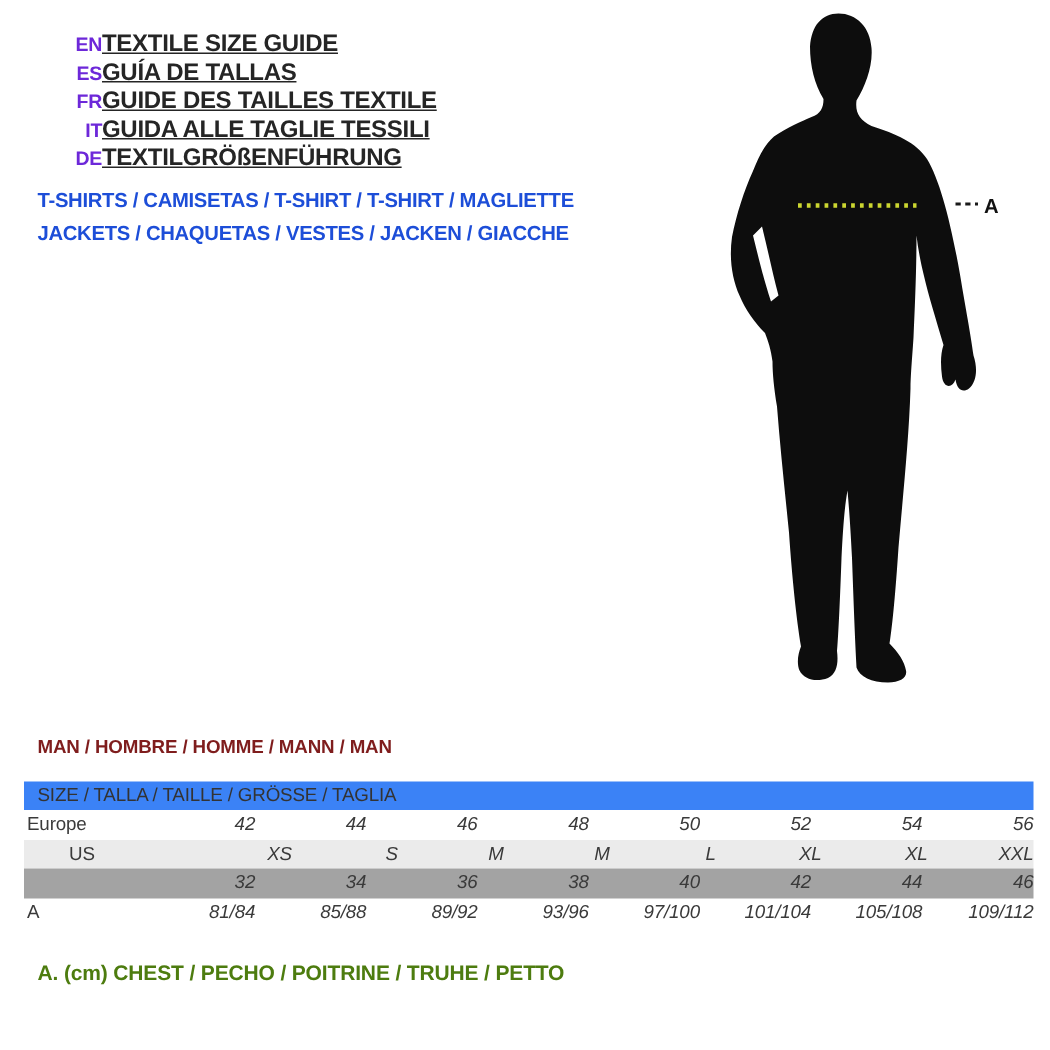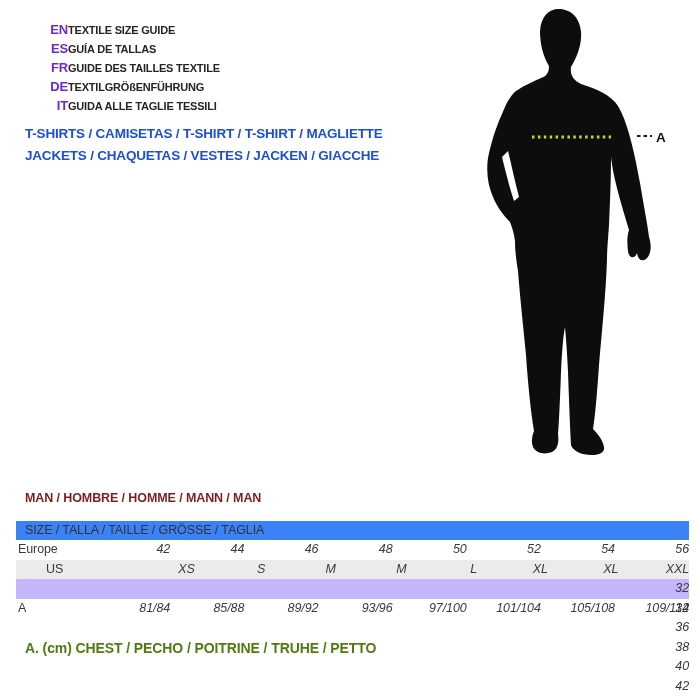--- a/index.html
+++ b/index.html
@@ -5,21 +5,21 @@
   * { margin:0; padding:0; box-sizing:border-box; }
   html,body { width:700px; height:700px; }
   body {
     position:relative; background:#ffffff; overflow:hidden;
     font-family:"Liberation Sans", sans-serif; color:#222;
   }
   
   .lang-block { position:absolute; left:25px; top:20px; }
   .lang-row { display:flex; height:19px; align-items:center; }
   .lang-code { width:43px; font-size:13px; font-weight:700; letter-spacing:-0.2px; color:#6d28d9;text-align:right; }
-  .lang-text { font-size:11px; font-weight:700; letter-spacing:-0.2px; color:#252525; }
+  .lang-text { font-size:16px; font-weight:700; letter-spacing:-0.2px; color:#252525;text-decoration:underline; }
   
   .cat-block { position:absolute; left:25px; top:126px; }
   .cat-line { height:22px; font-size:13.5px; font-weight:700; letter-spacing:-0.2px; color:#1d4ed8; }
   
   .figure-wrap { position:absolute; left:478px; top:5px; width:205px; height:460px; }
   
   .section-title { position:absolute; left:25px; top:491px; font-size:12.5px; font-weight:700; color:#7f1d1d; letter-spacing:-0.1px; }
   
   .size-table { position:absolute; left:16px; top:521px; width:673px; font-size:12.5px; color:#3a3a3a; letter-spacing:-0.1px; }
   .thead { height:19px; line-height:19px; padding-left:9px; color:#333; }
@@ -39,26 +39,26 @@
     </div>
     <div class="lang-row">
       <span class="lang-code">ES</span>
       <span class="lang-text">GUÍA DE TALLAS</span>
     </div>
     <div class="lang-row">
       <span class="lang-code">FR</span>
       <span class="lang-text">GUIDE DES TAILLES TEXTILE</span>
     </div>
     <div class="lang-row">
+      <span class="lang-code">IT</span>
+      <span class="lang-text">GUIDA ALLE TAGLIE TESSILI</span>
+    </div>
+    <div class="lang-row">
       <span class="lang-code">DE</span>
       <span class="lang-text">TEXTILGRÖßENFÜHRUNG</span>
-    </div>
-    <div class="lang-row">
-      <span class="lang-code">IT</span>
-      <span class="lang-text">GUIDA ALLE TAGLIE TESSILI</span>
     </div>
   </div>
 
 <div class="cat-block">
   <div class="cat-line">T-SHIRTS / CAMISETAS / T-SHIRT / T-SHIRT / MAGLIETTE</div>
   <div class="cat-line">JACKETS / CHAQUETAS / VESTES / JACKEN / GIACCHE</div>
 </div>
 
 <div class="figure-wrap">
   <svg width="205" height="460" viewBox="478 5 205 460" xmlns="http://www.w3.org/2000/svg">
@@ -128,21 +128,21 @@
         <div class="tlabel">US</div>
         <div class="tcell">XS</div>
         <div class="tcell">S</div>
         <div class="tcell">M</div>
         <div class="tcell">M</div>
         <div class="tcell">L</div>
         <div class="tcell">XL</div>
         <div class="tcell">XL</div>
         <div class="tcell">XXL</div>
       </div>
-      <div class="trow" style="background: #c4b5fd; flex-direction: column;">
+      <div class="trow" style="background: #a3a3a3;">
         <div class="tlabel"></div>
         <div class="tcell">32</div>
         <div class="tcell">34</div>
         <div class="tcell">36</div>
         <div class="tcell">38</div>
         <div class="tcell">40</div>
         <div class="tcell">42</div>
         <div class="tcell">44</div>
         <div class="tcell">46</div>
       </div>

